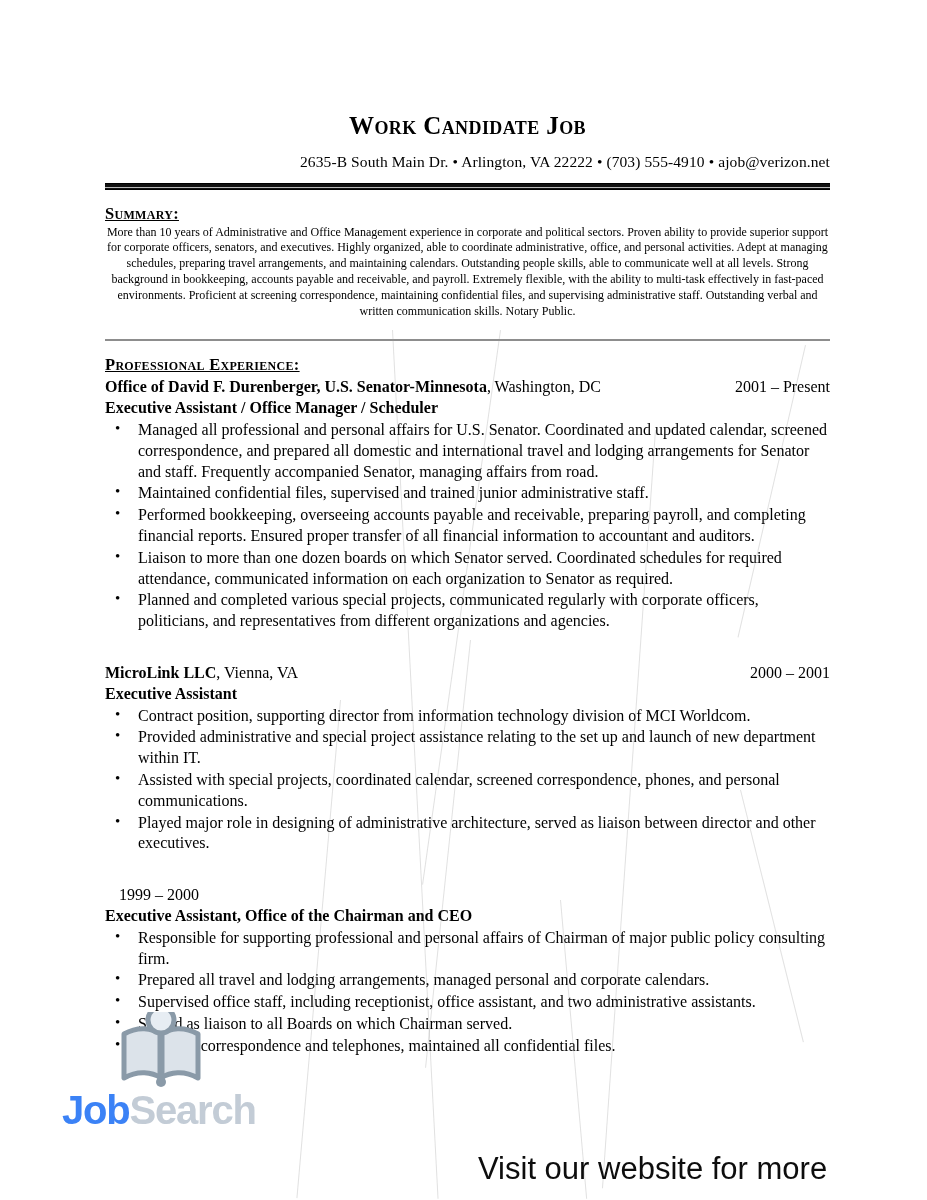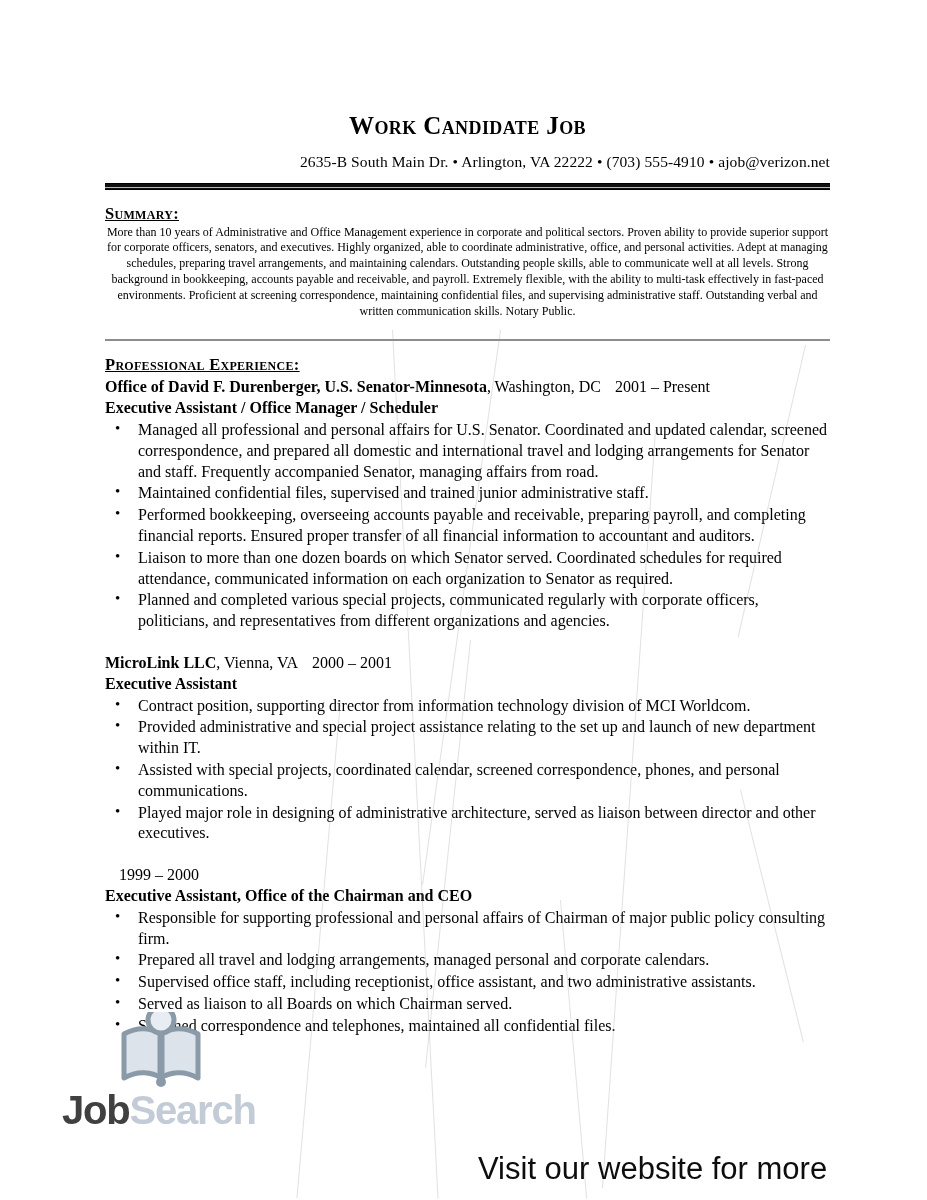--- a/index.html
+++ b/index.html
@@ -97,25 +97,25 @@
     margin-bottom: 1px;
   }
 
   .body-text {
     font-size: 12px;
     line-height: 1.32;
     text-align: center;
   }
 
   .job { margin-top: 2px; }
-  .job + .job { margin-top: 21px; }
+  .job + .job { margin-top: 31px; }
 
   .job-line {
     display: flex;
-    justify-content: flex-start;
+    justify-content: space-between;
     align-items: baseline;
     font-size: 16px;
     line-height: 1.3;
   }
   .job-employer { font-weight: bold; }
   .job-employer .loc { font-weight: normal; }
   .job-dates { white-space: nowrap; padding-left: 14px; }
   .job-title {
     font-weight: bold;
     font-size: 16px;
@@ -152,21 +152,21 @@
   }
   .wm-icon { width: 86px; height: 76px; display: block; margin-left: 56px; }
   .wm-word {
     font-family: "Liberation Sans", "DejaVu Sans", sans-serif;
     font-size: 40px;
     font-weight: bold;
     letter-spacing: -1.2px;
     margin-top: 2px;
     line-height: 1;
   }
-  .wm-job { color: #404040; text-align: center; }
+  .wm-job { color: #3b82f6; text-align: center; }
   .wm-search { color: #c3ccd6; }
 
   
   .footer-promo {
     position: absolute;
     left: 478px;
     top: 1153px;
     font-family: "Liberation Sans", "DejaVu Sans", sans-serif;
     font-size: 31px;
     color: #0d0d0d;

